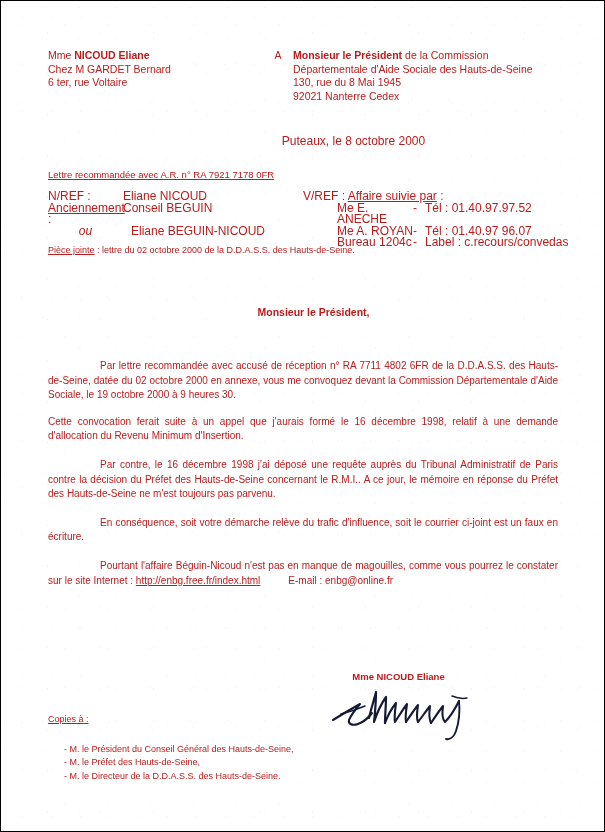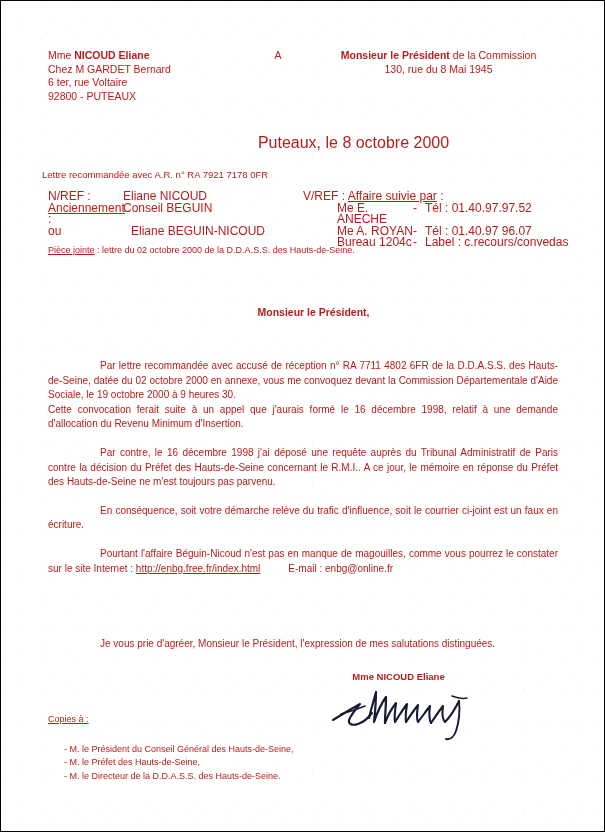--- a/index.html
+++ b/index.html
@@ -48,43 +48,44 @@
   }
   .attn-a {
     width: 30px;
     font-size: 10.5px;
     line-height: 13.5px;
     text-align: center;
     padding-top: 0px;
   }
   .recipient {
     flex: 1;
-    text-align: center;
+    text-align: left;
     font-size: 10.5px;
     line-height: 13.5px;
     padding-right: 22px;
   }
   .b { font-weight: bold; }
 
   .date-line {
     position: absolute;
     top: 133px;
     left: 0;
     width: 605px;
     text-align: center;
     padding-left: 100px;
     box-sizing: border-box;
-    font-size: 16px;
+    font-size: 12px;
   }
 
   .recomm {
     position: absolute;
     top: 168px;
-    left: 41px;
+    left: 47px;
     font-size: 9.5px;
+    text-decoration: underline;
   }
 
   
   .refs {
     position: absolute;
     top: 190px;
     left: 0;
     width: 605px;
     font-size: 12px;
     line-height: 11.5px;
@@ -92,21 +93,21 @@
   .refs-inner {
     display: flex;
     align-items: flex-start;
   }
   .nref {
     margin-left: 47px;
     width: 255px;
   }
   .nref-row { display: flex; }
   .nref-label { width: 75px; }
-  .nref-label.right { text-align: left; padding-right: 8px; width: 75px; }
+  .nref-label.right { text-align: center; padding-right: 8px; width: 75px; font-style: italic; }
   .u { text-decoration: underline; text-align: right; }
   .vref { width: 280px; }
   .vref-head { margin-bottom: 0px; }
   .vref-row { display: flex; padding-left: 34px; }
   .vref-name { width: 76px; }
   .vref-dash { width: 12px; }
   .vref-val { flex: 1; }
 
   .piece {
     position: absolute;
@@ -135,21 +136,21 @@
     width: 510px;
     font-size: 10px;
     line-height: 14.6px;
     text-align: justify;
   }
   .body p {
     margin: 0 0 14px 0;
     text-indent: 52px;
   }
   .body p.noindent { text-indent: 0; }
-  .body p.tight { margin-bottom: 0; }
+  .body p.tight { margin-bottom: 12px; }
   .link { text-decoration: underline; }
   .gap-1 { display: inline-block; width: 28px; }
 
   .closing {
     position: absolute;
     top: 637px;
     left: 99px;
     width: 460px;
     font-size: 10px;
   }
@@ -190,28 +191,29 @@
 <div id="page">
 
   <div class="scan-noise"></div>
 
   <div class="addr-row">
 
     <div class="sender">
       <div><span>Mme </span><span class="b">NICOUD Eliane</span></div>
       <div>Chez M GARDET Bernard</div>
       <div>6 ter, rue Voltaire</div>
-      <div>92800 - PUTEAUX</div>
     </div>
 
     <div class="attn-a">A</div>
 
     <div class="recipient">
       <div><span class="b">Monsieur le Président</span><span> de la Commission</span></div>
+      <div>Départementale d'Aide Sociale des Hauts-de-Seine</div>
       <div>130, rue du 8 Mai 1945</div>
+      <div>92021 Nanterre Cedex</div>
     </div>
 
   </div>
 
   <div class="date-line">Puteaux, le 8 octobre 2000</div>
 
   <div class="recomm">Lettre recommandée avec A.R. n° RA 7921 7178 0FR</div>
 
   <div class="refs">
     <div class="refs-inner">
@@ -259,21 +261,20 @@
   <div class="salutation">Monsieur le Président,</div>
 
   <div class="body">
     <p class="tight">Par lettre recommandée avec accusé de réception n° RA 7711 4802 6FR de la D.D.A.S.S. des Hauts-de-Seine, datée du 02 octobre 2000 en annexe, vous me convoquez devant la Commission Départementale d'Aide Sociale, le 19 octobre 2000 à  9 heures 30.</p>
     <p class="noindent">Cette convocation ferait suite à un appel que j'aurais formé le 16 décembre 1998, relatif à une demande d'allocation du Revenu Minimum d'Insertion.</p>
     <p>Par contre, le 16 décembre 1998 j'ai déposé une requête auprès du Tribunal Administratif de Paris contre la décision du Préfet des Hauts-de-Seine concernant le R.M.I.. A ce jour, le mémoire en réponse du Préfet des Hauts-de-Seine ne m'est toujours pas parvenu.</p>
     <p>En conséquence, soit votre démarche relève du trafic d'influence, soit le courrier ci-joint est un faux en écriture.</p>
     <p><span>Pourtant l'affaire Béguin-Nicoud n'est pas en manque de magouilles, comme vous pourrez le constater sur le site Internet : </span><span class="link">http://enbg.free.fr/index.html</span><span class="gap-1"></span><span>E-mail : </span><span>enbg@online.fr</span></p>
   </div>
 
-  <div class="closing">Je vous prie d'agréer, Monsieur le Président, l'expression de mes salutations distinguées.</div>
 
   <div class="sign-name">Mme NICOUD Eliane</div>
 
   <div class="signature">
     <svg width="180" height="62" viewBox="0 0 180 62" xmlns="http://www.w3.org/2000/svg" aria-hidden="true">
       <g fill="none" stroke="#161a33" stroke-linecap="round" stroke-linejoin="round">
         <path d="M4,38 C12,33 22,27 31,22 C26,28 22,33 20,38 C19,42 23,44 29,42 C35,40 40,35 43,31" stroke-width="2.1"></path>
         <path d="M12,32 C20,30 29,27 36,24" stroke-width="1.6"></path>
         <path d="M40,36 C42,27 45,18 47,10 C47,20 46,31 45,40 C48,31 52,22 57,15 C57,24 56,33 56,41" stroke-width="2.2"></path>
         <path d="M56,41 C59,33 63,26 67,21 C66,29 65,35 66,40 C70,34 74,27 78,22 C77,29 76,35 77,40" stroke-width="2.1"></path>

